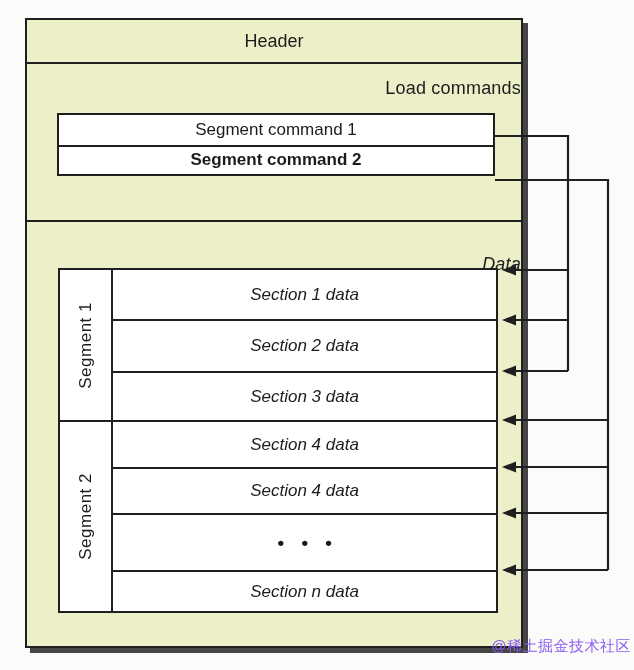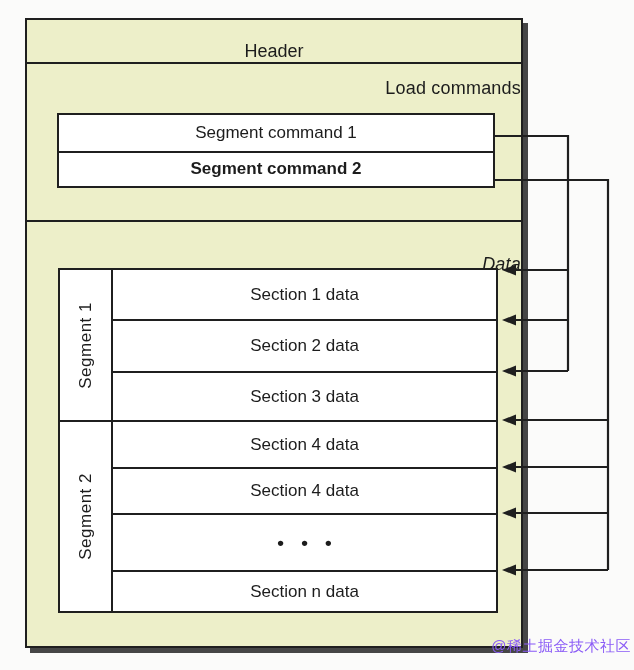--- a/index.html
+++ b/index.html
@@ -15,26 +15,26 @@
     box-sizing:border-box;background:#edefc9;border:2px solid #1f1f1f;
     box-shadow:5px 5px 0 #464646;
   }
   .band-label{
     position:absolute;left:0;right:0;text-align:right;
     font-size:18px;line-height:24px;letter-spacing:.2px;
   }
   .header-row{
     position:absolute;top:0;left:0;right:0;height:42px;
     border-bottom:2px solid #1f1f1f;
-    display:flex;align-items:flex-end;justify-content:center;
+    display:flex;align-items:center;justify-content:center;
     font-size:18px;
   }
   .load-commands-label{top:56px;}
   .commands-box{
-    position:absolute;left:30px;top:93px;width:438px;height:75px;
+    position:absolute;left:30px;top:93px;width:438px;height:63px;
     box-sizing:border-box;background:#fff;border:2px solid #1f1f1f;
     display:grid;grid-template-rows:1fr 1fr;
   }
   .command-row{
     display:flex;align-items:center;justify-content:center;
     font-size:17px;
   }
   .command-row + .command-row{border-top:2px solid #1f1f1f;font-weight:bold;}
   .data-divider{
     position:absolute;left:0;right:0;top:200px;height:0;
@@ -53,21 +53,21 @@
   .segment-cell{
     box-sizing:border-box;
     display:flex;align-items:center;justify-content:center;
   }
   .segment-cell.seg1{height:150px;}
   .segment-cell.seg2{height:191px;border-top:2px solid #1f1f1f;}
   .vlabel{
     writing-mode:vertical-rl;transform:rotate(180deg);
     font-size:17px;white-space:nowrap;letter-spacing:.5px;
   }
-  .section-col{flex:1;display:grid;grid-template-rows:49px 52px 49px 47px 46px 57px 41px;}
+  .section-col{flex:1;display:grid;grid-template-rows:49px 52px 49px 47px 46px 57px 41px;font-style:italic;}
   .section-row{
     box-sizing:border-box;
     display:flex;align-items:center;justify-content:center;
     font-size:17px;background:#fff;
   }
   .section-row + .section-row{border-top:2px solid #1f1f1f;}
   .section-row.dots{font-size:19px;font-weight:bold;letter-spacing:6px;padding-left:6px;}
   .arrows-overlay{
     position:absolute;left:0;top:0;width:634px;height:670px;
     pointer-events:none;

